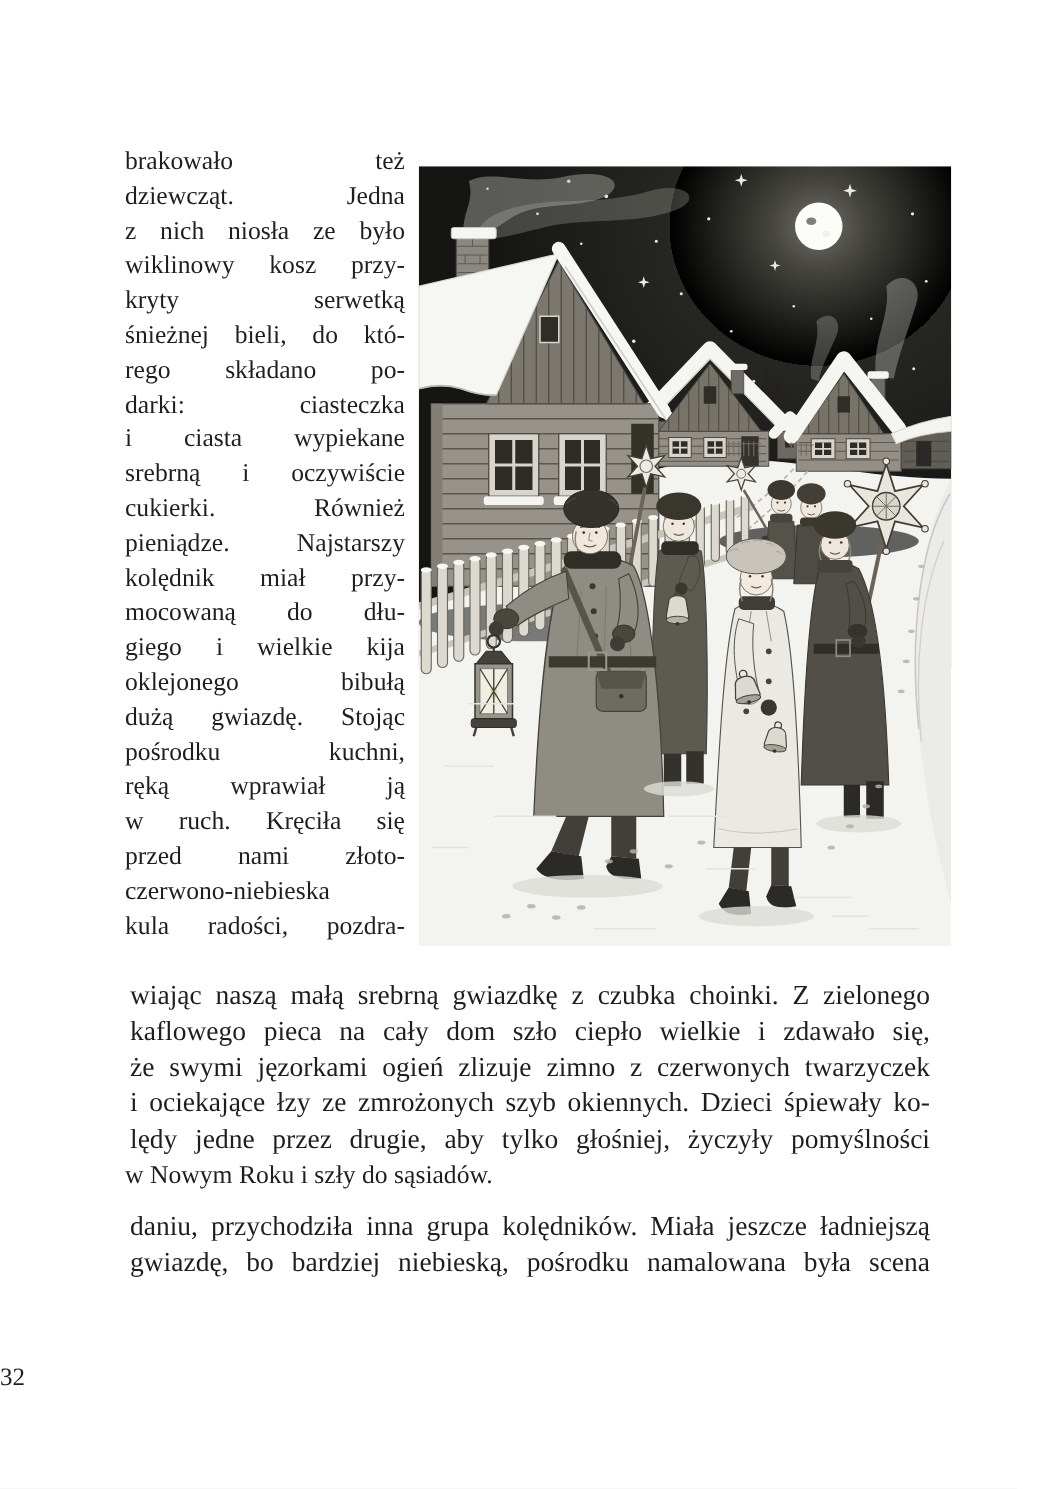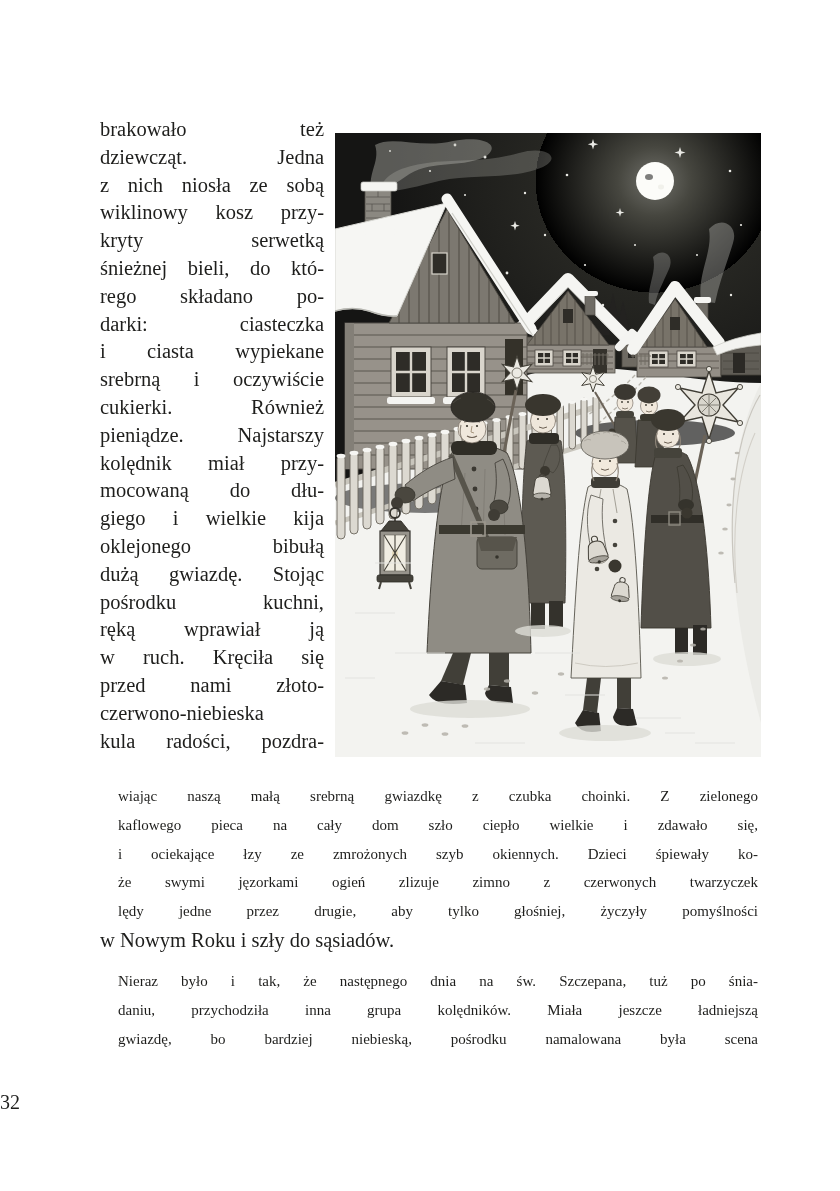--- a/index.html
+++ b/index.html
@@ -22,22 +22,22 @@
     text-align:justify;
     text-align-last:justify;
     white-space:normal;
     hyphens:none;
   }
   .col-left{
     position:absolute;left:100px;top:116px;width:224px;
     font-size:20.5px;line-height:27.8px;
   }
   .fw{
-    position:absolute;left:118px;width:640px;
-    font-size:15px;line-height:28.8px;
+    position:absolute;left:104px;width:640px;
+    font-size:22px;line-height:28.8px;
   }
   #continuation{top:782px;}
   #p1-last{
     position:absolute;left:100px;top:926px;width:640px;
     font-size:20.5px;line-height:28.8px;text-align:left;
   }
   #para2{top:967px;}
   .page-number{
     position:absolute;left:0;top:1091px;width:840px;
     font-size:20px;
@@ -48,21 +48,21 @@
   .illustration svg{display:block;width:426px;height:624px;}
 </style>
 </head>
 <body>
 
 <div class="page">
 
   <section class="col-left">
       <div class="line">brakowało też</div>
       <div class="line">dziewcząt. Jedna</div>
-      <div class="line">z nich niosła ze sobą</div>
+      <div class="line">z nich niosła ze było</div>
       <div class="line">wiklinowy kosz przy-</div>
       <div class="line">kryty serwetką</div>
       <div class="line">śnieżnej bieli, do któ-</div>
       <div class="line">rego składano po-</div>
       <div class="line">darki: ciasteczka</div>
       <div class="line">i ciasta wypiekane</div>
       <div class="line">srebrną i oczywiście</div>
       <div class="line">cukierki. Również</div>
       <div class="line">pieniądze. Najstarszy</div>
       <div class="line">kolędnik miał przy-</div>
@@ -493,28 +493,27 @@
       </g>
       <g stroke="#e3e3df" stroke-width="1.2">
         <path d="M20,480 h40 M60,520 h50 M10,545 h30 M200,520 h45 M230,562 h40 M140,610 h50 M300,585 h46 M360,610 h40 M40,430 h36 M330,600 h30"></path>
       </g>
     </svg>
   </figure>
 
   <section class="fw" id="continuation">
       <div class="line">wiając naszą małą srebrną gwiazdkę z czubka choinki. Z zielonego</div>
       <div class="line">kaflowego pieca na cały dom szło ciepło wielkie i zdawało się,</div>
+      <div class="line">że swymi jęzorkami ogień zlizuje zimno z czerwonych twarzyczek</div>
       <div class="line">i ociekające łzy ze zmrożonych szyb okiennych. Dzieci śpiewały ko-</div>
-      <div class="line">że swymi jęzorkami ogień zlizuje zimno z czerwonych twarzyczek</div>
       <div class="line">lędy jedne przez drugie, aby tylko głośniej, życzyły pomyślności</div>
     </section>
 
   <div id="p1-last">w Nowym Roku i szły do sąsiadów.</div>
 
   <section class="fw" id="para2">
-      <div class="line">Nieraz było i tak, że następnego dnia na św. Szczepana, tuż po śnia-</div>
       <div class="line">daniu, przychodziła inna grupa kolędników. Miała jeszcze ładniejszą</div>
       <div class="line">gwiazdę, bo bardziej niebieską, pośrodku namalowana była scena</div>
     </section>
 
   <div class="page-number">32</div>
 
 </div>
 
 </body></html>

